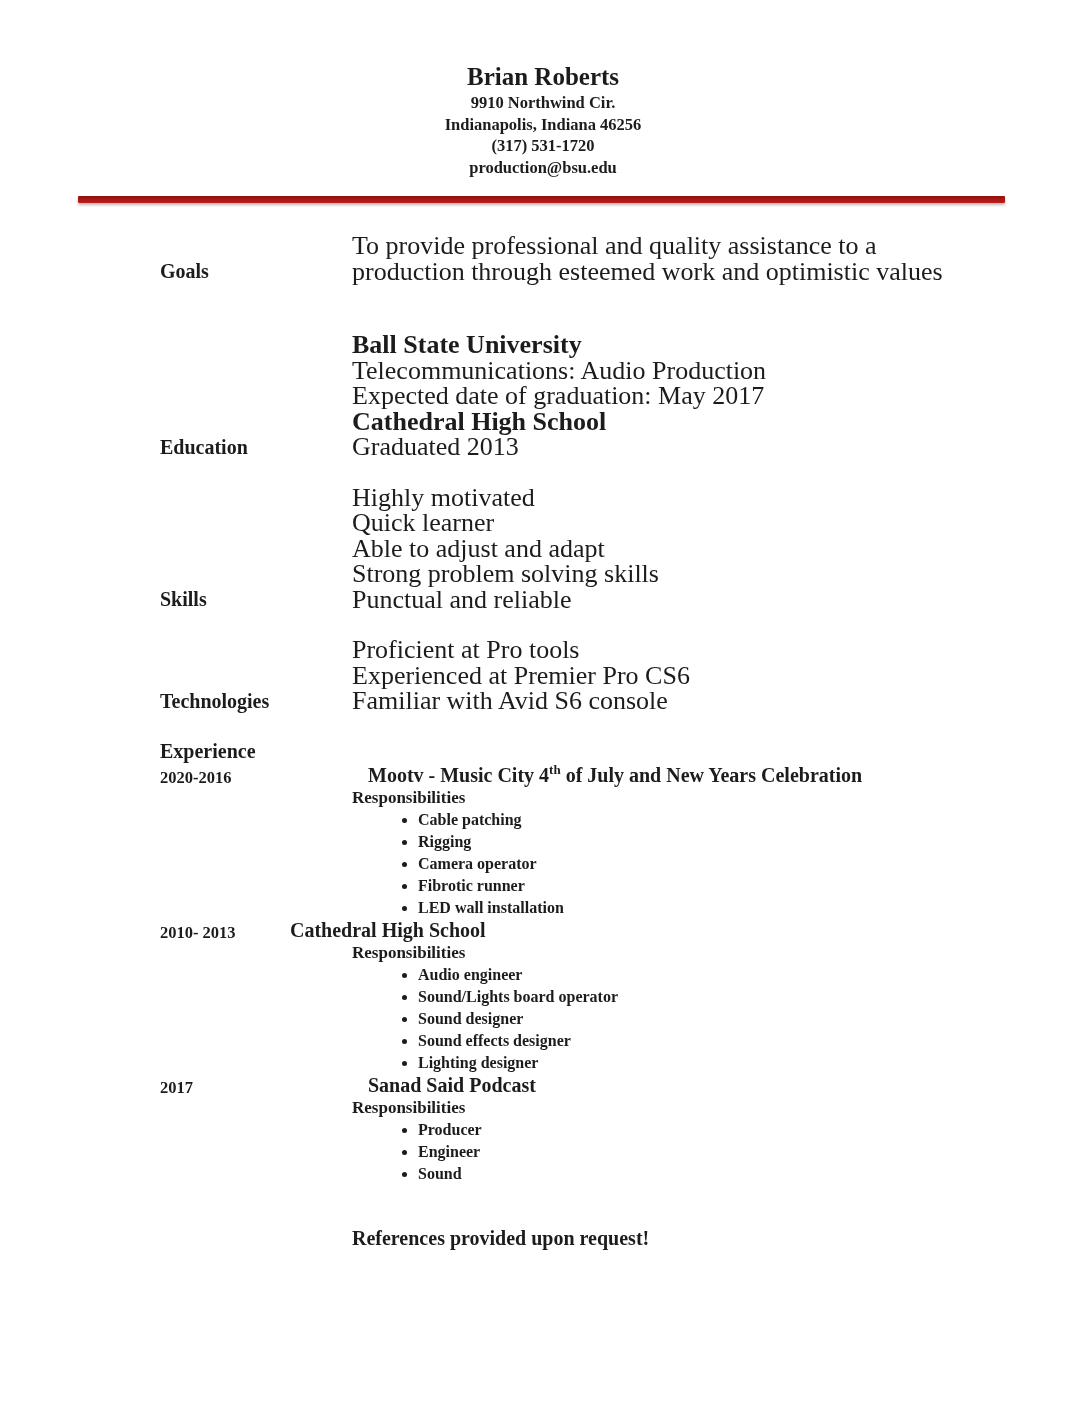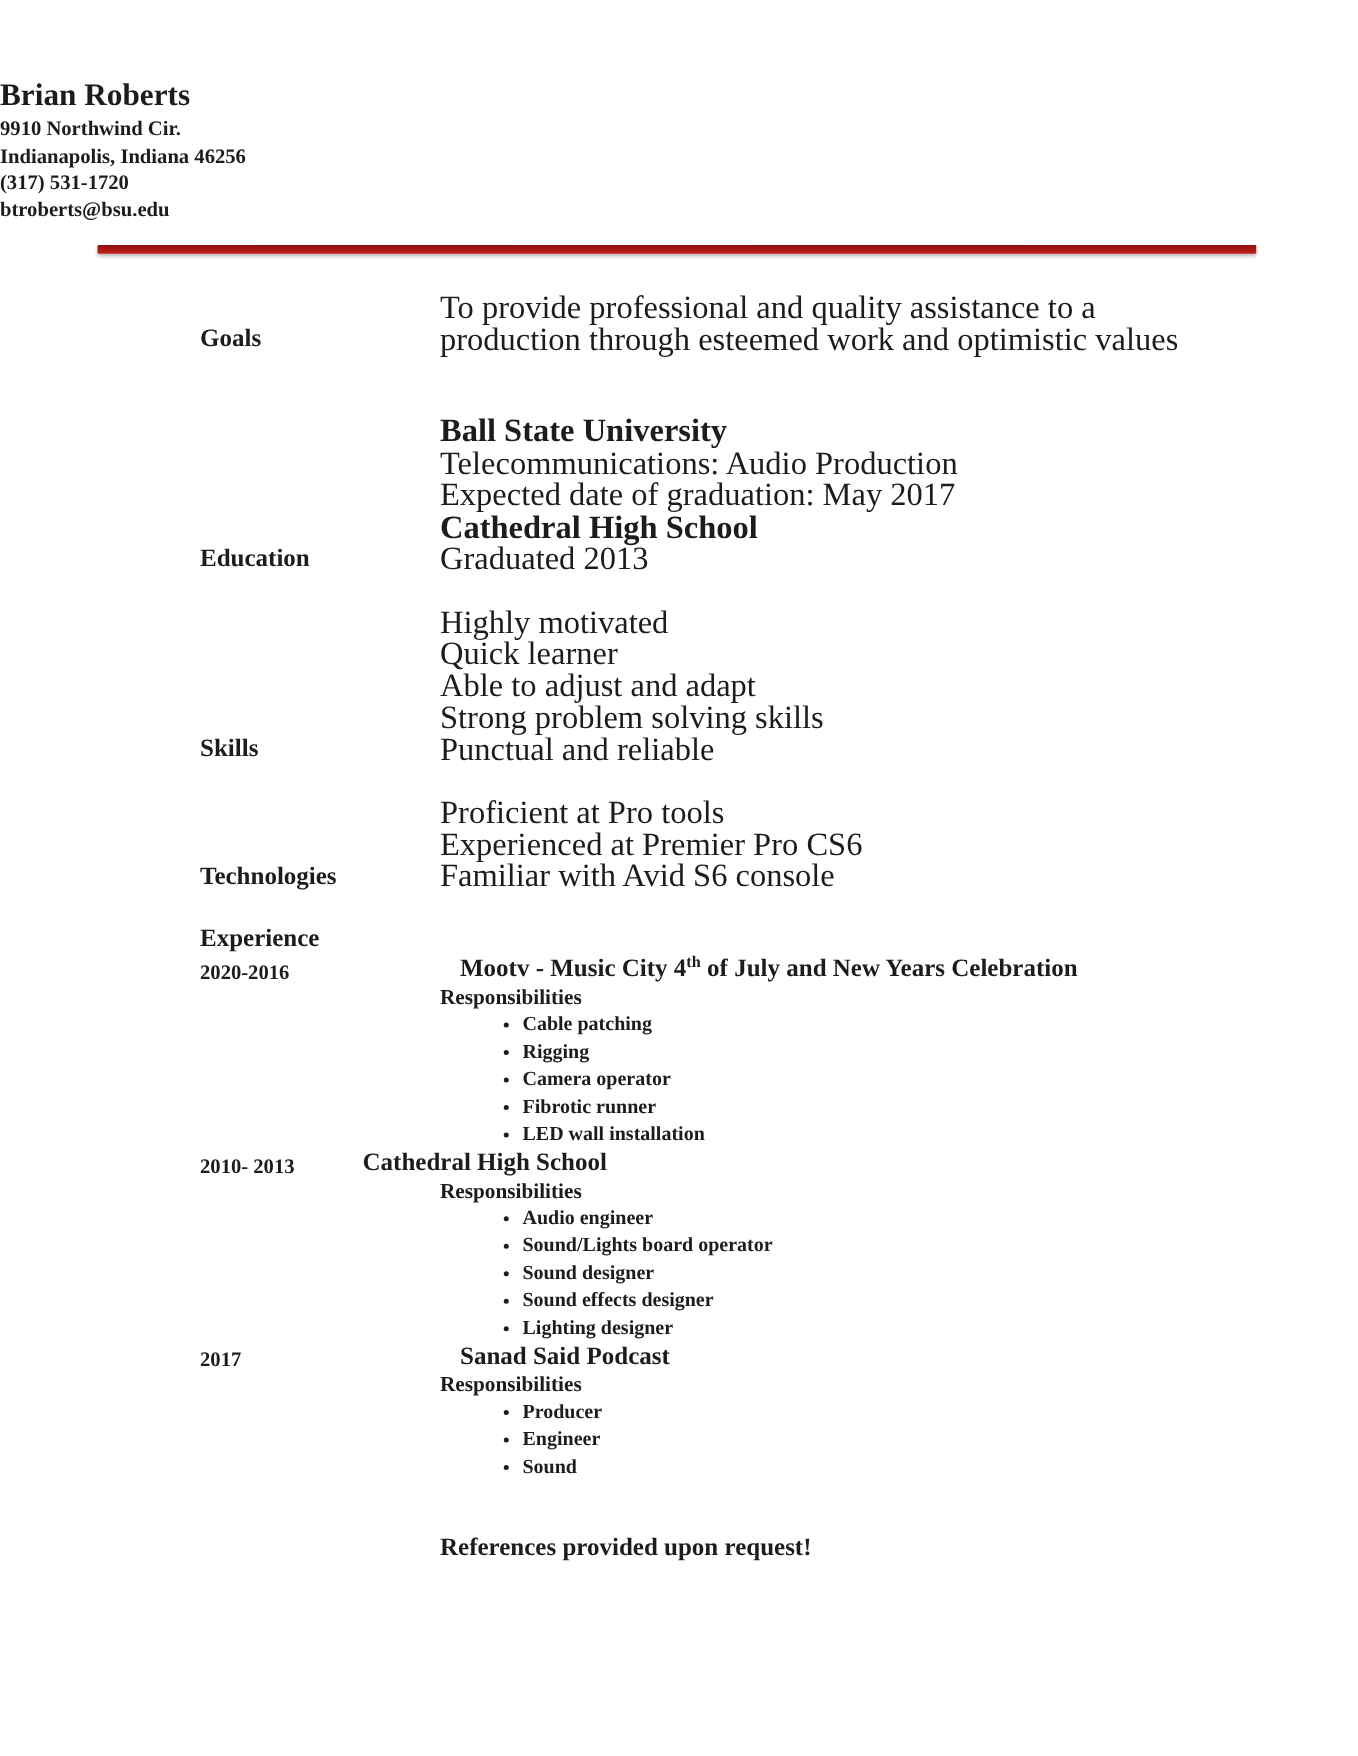--- a/index.html
+++ b/index.html
@@ -6,21 +6,21 @@
   html,body { background:#ffffff; }
   .page {
     position:relative;
     width:1086px; height:1405px;
     background:#ffffff;
     font-family:"Liberation Serif", serif;
     color:#1c1c1c;
     overflow:hidden;
   }
   
-  .hdr { padding-top:62px; }
+  .hdr { padding-top:62px; text-align:center; }
   .hdr-name { font-size:25px; font-weight:bold; line-height:30px; }
   .hdr-line { font-size:16.5px; font-weight:bold; line-height:21.5px; }
   
   .rule {
     margin:18px 0 0 78px;
     width:927px; height:7px;
     background:linear-gradient(#8f1212, #c01e1a);
     box-shadow:0 2px 3px rgba(0,0,0,0.28);
     border-radius:1px;
   }
@@ -62,21 +62,21 @@
 </head>
 <body>
 
 <div class="page">
 
   <header class="hdr">
     <div class="hdr-name">Brian Roberts</div>
     <div class="hdr-line">9910 Northwind Cir.</div>
     <div class="hdr-line">Indianapolis, Indiana 46256</div>
     <div class="hdr-line">(317) 531-1720</div>
-    <div class="hdr-line">btroberts@bsu.edu</div>
+    <div class="hdr-line">production@bsu.edu</div>
   </header>
 
   <div class="rule"></div>
 
   <main>
 
     <section class="row row-goals">
       <div class="lbl">Goals</div>
       <div class="content goals-text">To provide professional and quality assistance to a production through esteemed work and optimistic values</div>
     </section>

